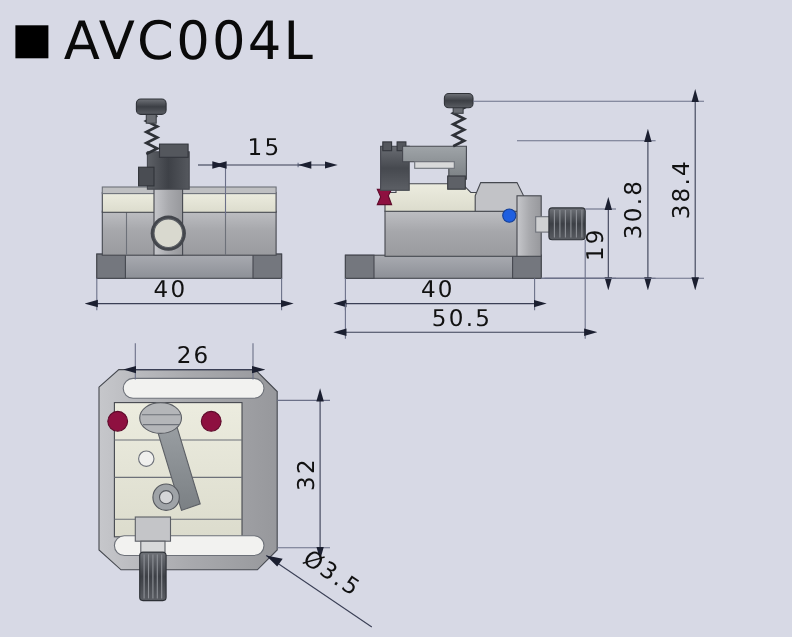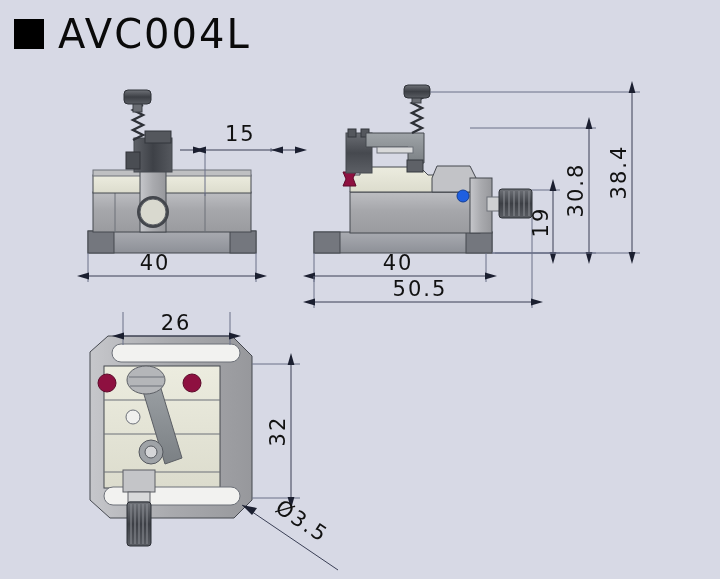--- a/index.html
+++ b/index.html
@@ -9,21 +9,21 @@
     font-family:"Liberation Sans", sans-serif;
     overflow:hidden;
     position:relative;
   }
   #root{position:relative;width:720px;height:579px;}
 
   
   .title-row{position:absolute;left:14px;top:14px;display:flex;align-items:center;gap:14px;}
   .title-bullet{width:30px;height:30px;background:#000;display:block;}
   .title-text{
-    font-size:40px;letter-spacing:2px;color:#0a0a0a;
+    font-size:48px;letter-spacing:2px;color:#0a0a0a;
     font-family:"DejaVu Sans", sans-serif;font-weight:400;line-height:1;
   }
 
   
   svg.canvas{position:absolute;left:0;top:0;width:720px;height:579px;}
   .dimtxt{
     font-family:"DejaVu Sans", sans-serif;
     font-size:21px;fill:#111;letter-spacing:2px;
   }
   .dimline{stroke:#3a3f55;stroke-width:1;fill:none;}

